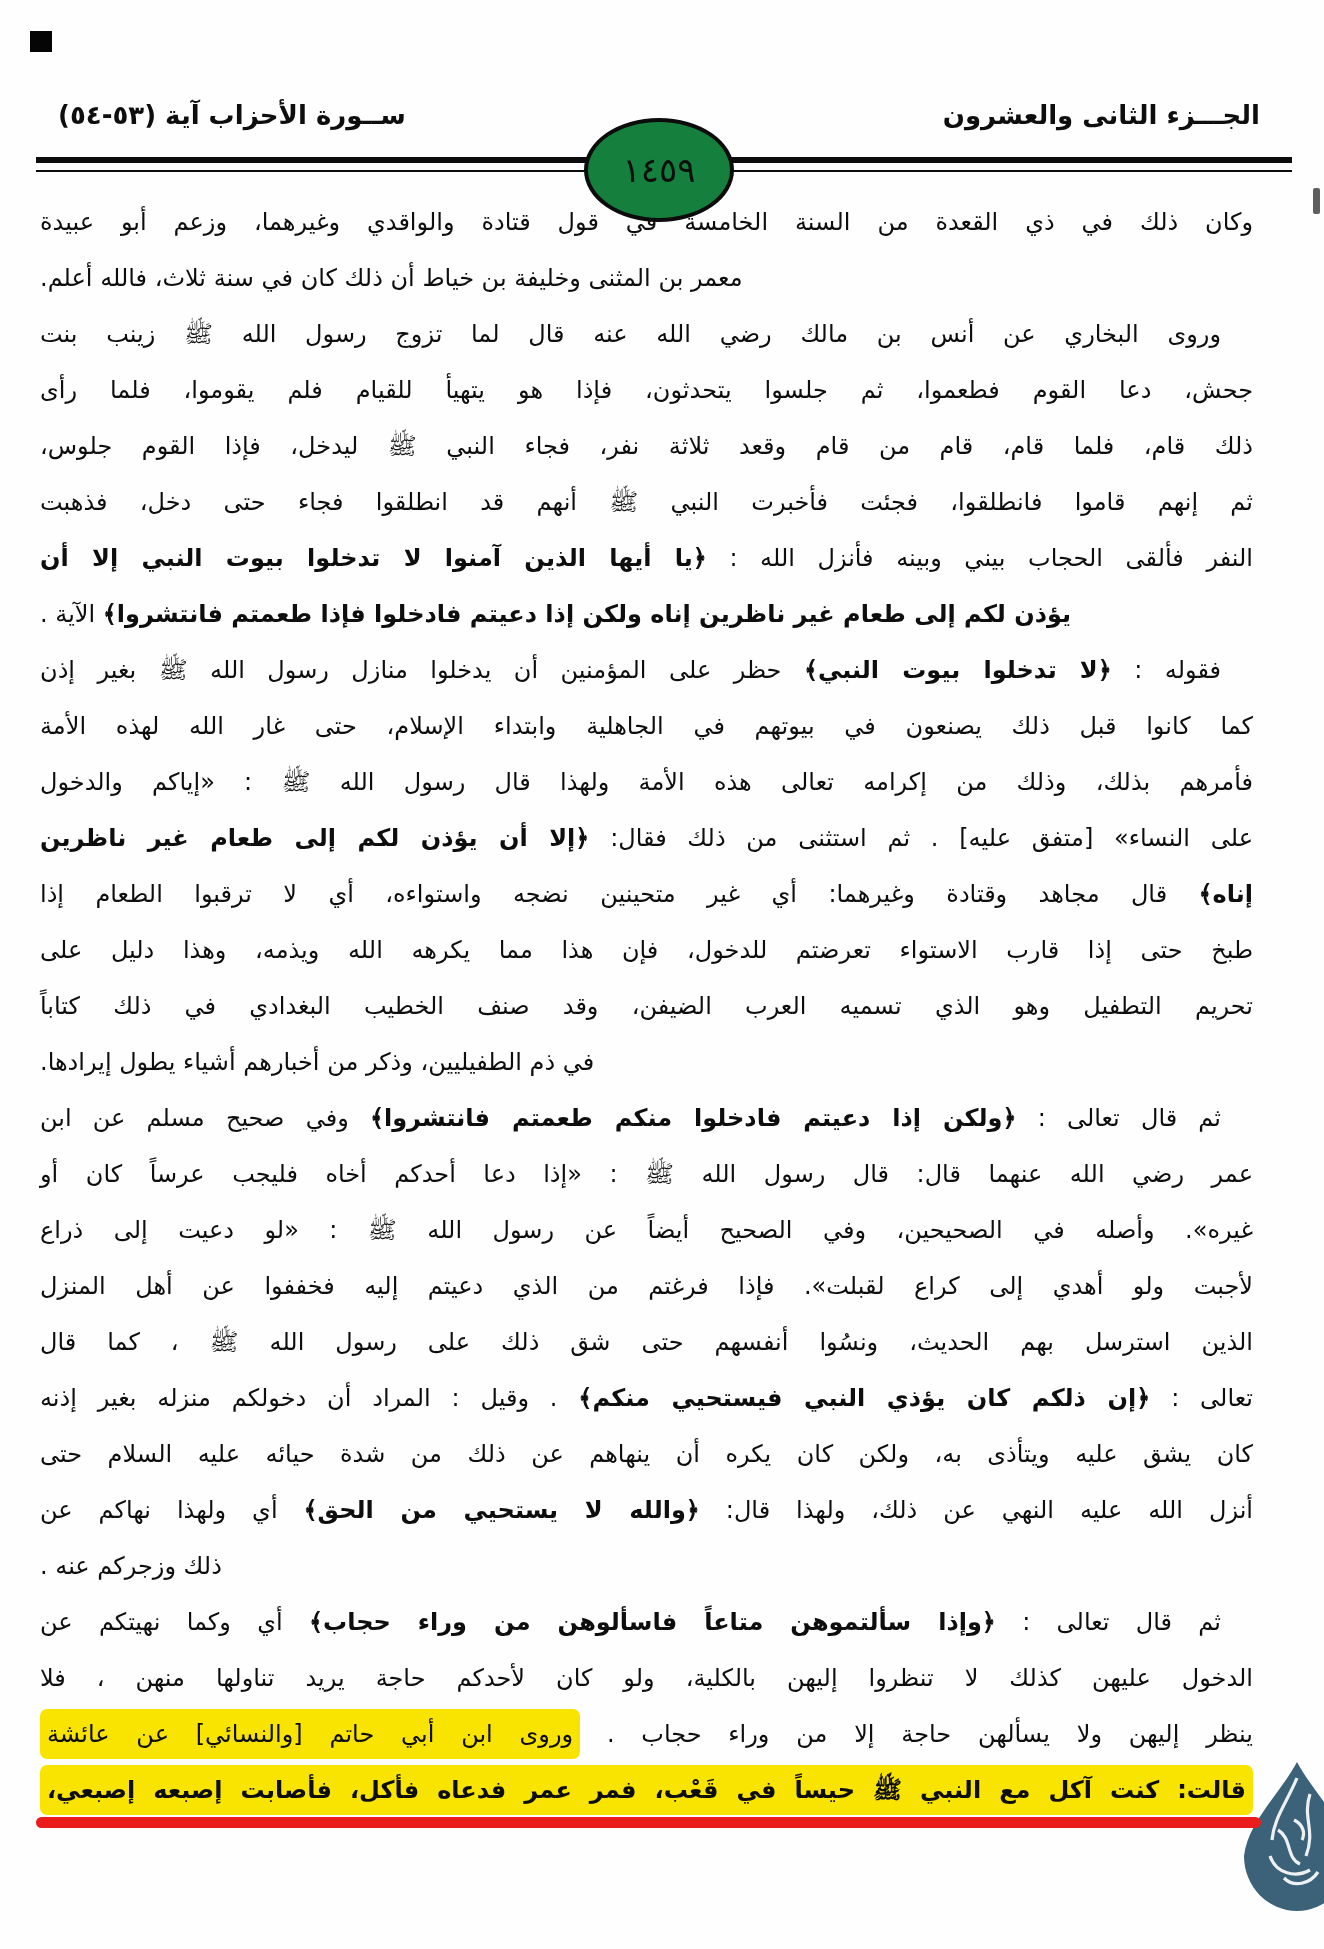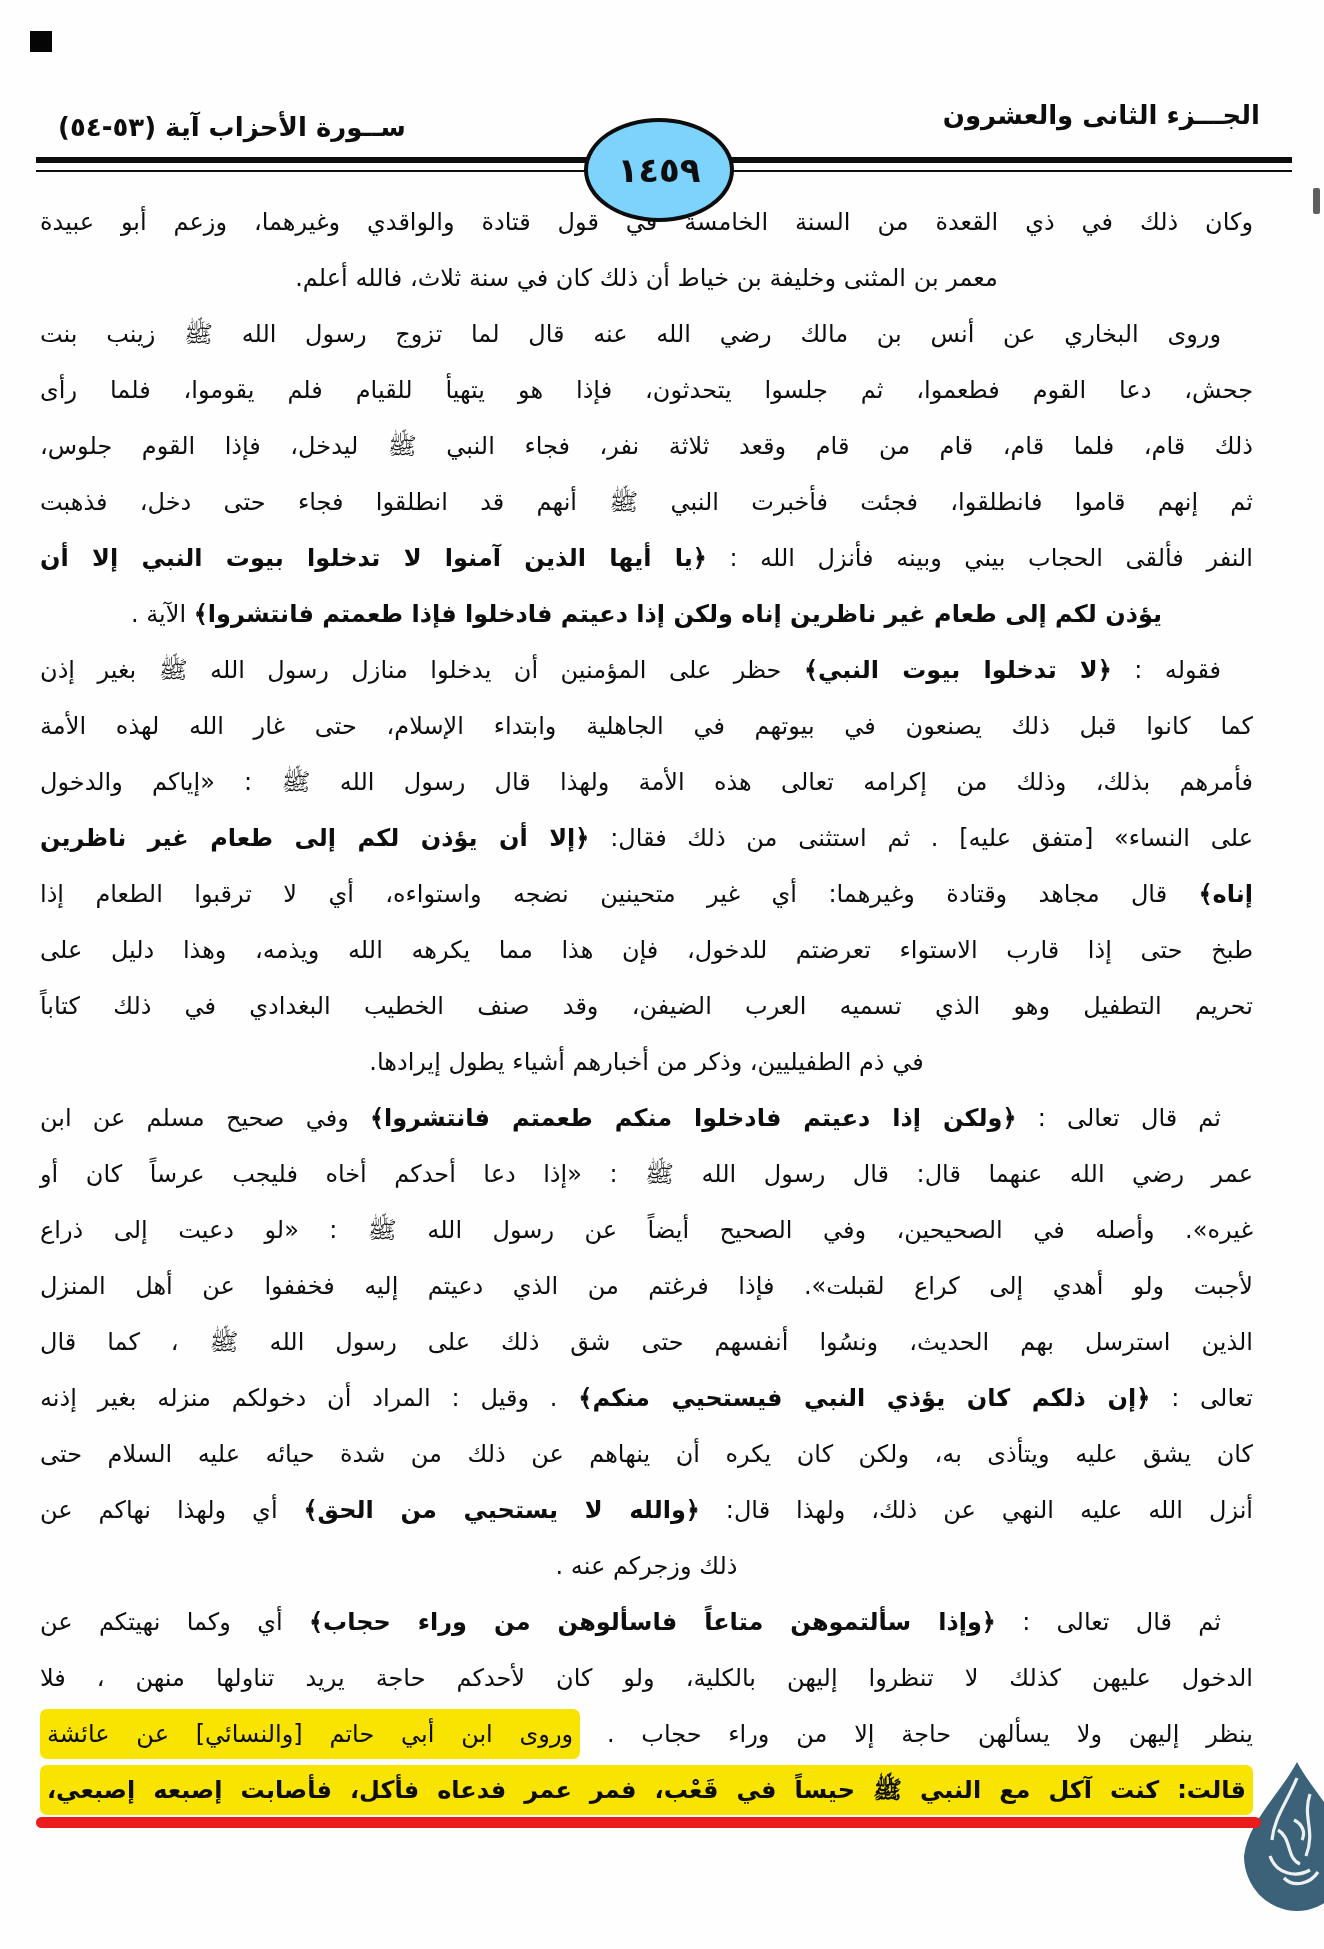--- a/index.html
+++ b/index.html
@@ -7,36 +7,36 @@
     position:relative;width:1324px;height:1949px;background:#fefefe;
     font-family:"DejaVu Sans",sans-serif;color:#0e0e0e;overflow:hidden;
     margin:0 auto;
   }
   
   .artifact-sq{position:absolute;left:30px;top:31px;width:22px;height:21px;background:#050505;}
   .artifact-tick{position:absolute;right:4px;top:188px;width:7px;height:26px;background:#2a2a2a;opacity:.75;border-radius:2px;}
   
   .hdr{position:absolute;top:100px;left:0;right:0;height:50px;font-weight:bold;font-size:26px;}
   .hdr-right{position:absolute;right:64px;top:0;}
-  .hdr-left{position:absolute;left:58px;top:12px;}
+  .hdr-left{position:absolute;left:58px;top:0;}
   .rule{position:absolute;left:36px;right:32px;background:#0c0c0c;}
   .rule-thick{top:157px;height:6px;}
   .rule-thin{top:170px;height:2px;}
   .page-oval{
     position:absolute;left:584px;top:118px;width:142px;height:96px;
-    background:#7dd3fc;border:4px solid #0c0c0c;border-radius:50%;
+    background:#15803d;border:4px solid #0c0c0c;border-radius:50%;
     display:flex;align-items:center;justify-content:center;z-index:2;
-    font-size:34px;font-weight:bold;letter-spacing:4px;
+    font-size:34px;font-weight:normal;letter-spacing:4px;
   }
   
   .body-text{position:absolute;top:194px;right:71px;left:40px;direction:rtl;}
   .para{margin:0;}
   .line{
     position:relative;height:56px;line-height:56px;font-size:24px;
-    text-align:center;white-space:nowrap;
+    text-align:left;white-space:nowrap;
   }
   .line.just{white-space:normal;text-align:justify;text-align-last:justify;}
   .line.indent{padding-right:32px;}
   .b{font-weight:bold;}
   .hl{background:#f8e400;padding:11px 7px;border-radius:7px;}
   .red-bar{
     position:absolute;right:-8px;left:-4px;top:55px;height:11px;
     background:#ea1c1c;border-radius:6px;z-index:1;
   }
   

